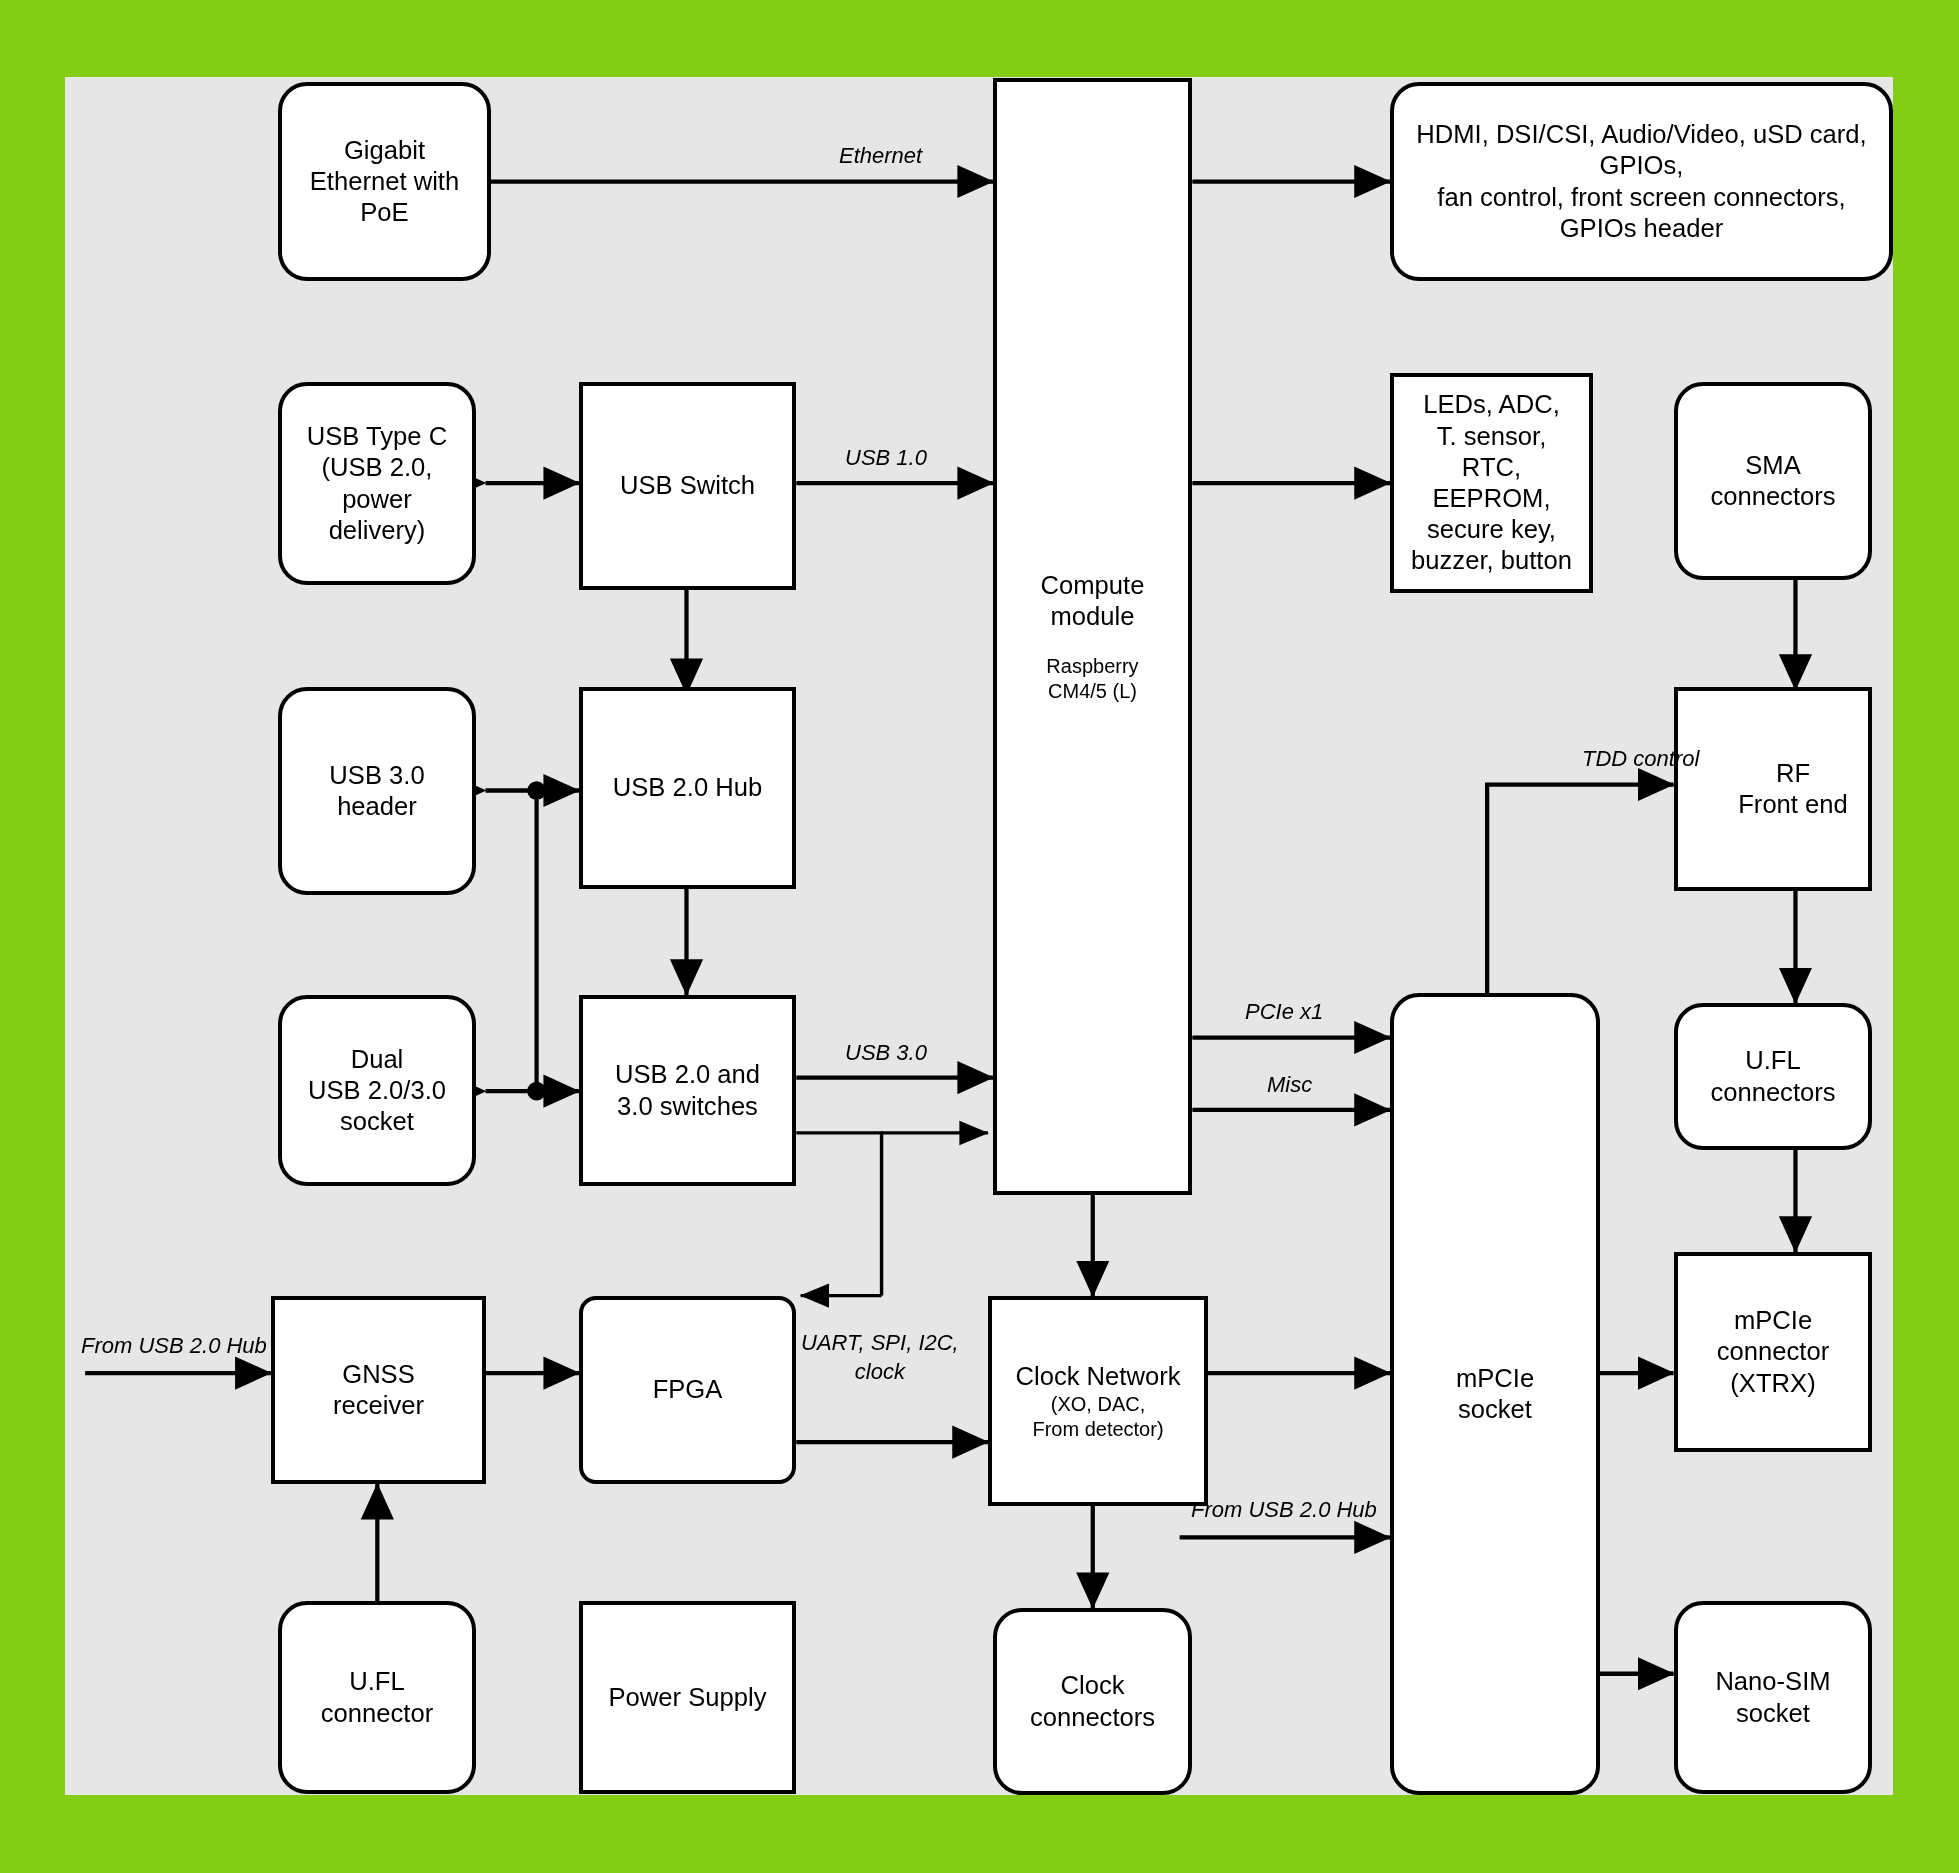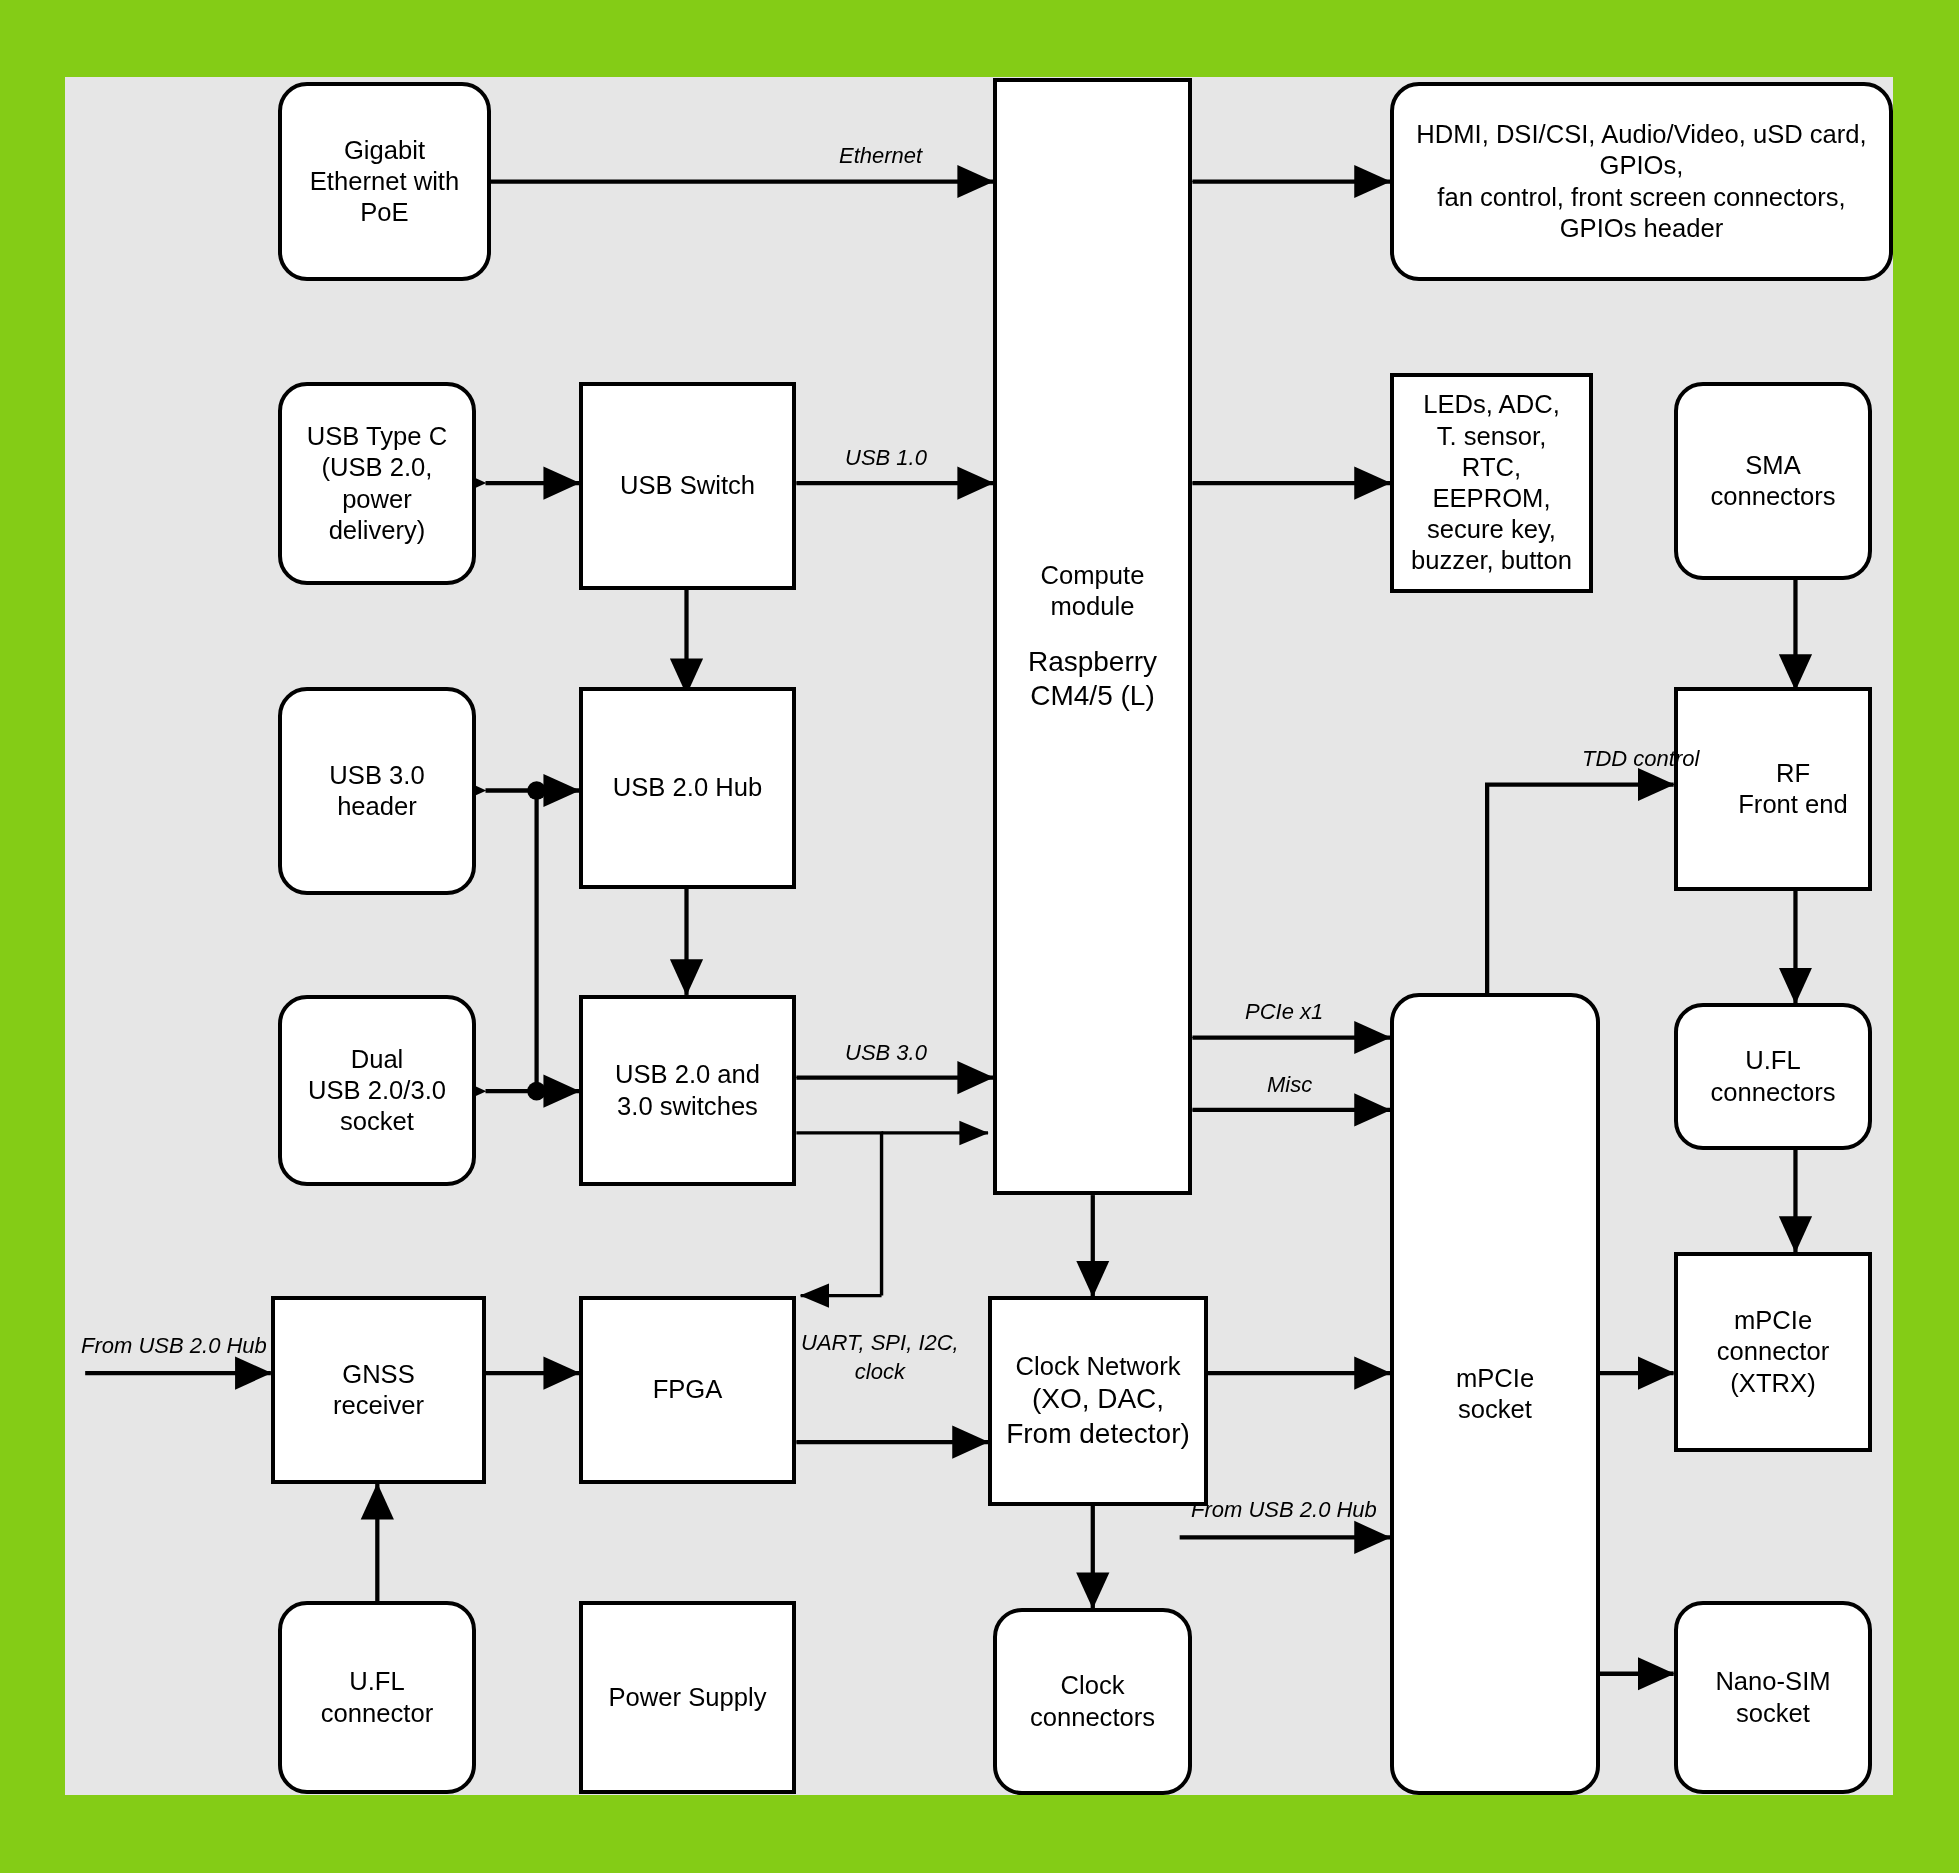--- a/index.html
+++ b/index.html
@@ -25,21 +25,21 @@
     display:flex;
     align-items:center;
     justify-content:center;
     text-align:center;
     font-size:25.6px;
     line-height:1.22;
     color:#000;
   }
   .node.rounded{border-radius:29px;}
   .node .txt{padding:0 6.8px;white-space:pre-line;}
-  .node .sub{display:block;font-size:28px;}
+  .node .sub{display:block;font-size:20px;}
   .node .gap{display:block;height:22px;}
   .edgelabel{
     position:absolute;
     font-style:italic;
     font-size:22px;
     color:#000;
     white-space:nowrap;
   }
 </style>
 </head>
@@ -203,21 +203,21 @@
   <div class="node rounded" style="left:1390px;top:993px;width:210px;height:802px;">
     <span class="txt">mPCIe
 socket</span>
   </div>
 
   <div class="node" style="left:271px;top:1296px;width:215px;height:188px;">
     <span class="txt">GNSS
 receiver</span>
   </div>
 
-  <div class="node" style="left:579px;top:1296px;width:217px;height:188px;">
+  <div class="node" style="left:579px;top:1296px;width:217px;height:188px;border-radius:17px;">
     <span class="txt">FPGA</span>
   </div>
 
   <div class="node" style="left:988px;top:1296px;width:220px;height:210px;flex-direction:column;">
     <span class="txt">Clock Network</span>
     <span class="txt sub">(XO, DAC,
 From detector)</span>
   </div>
 
   <div class="node" style="left:1674px;top:1252px;width:198px;height:200px;">

